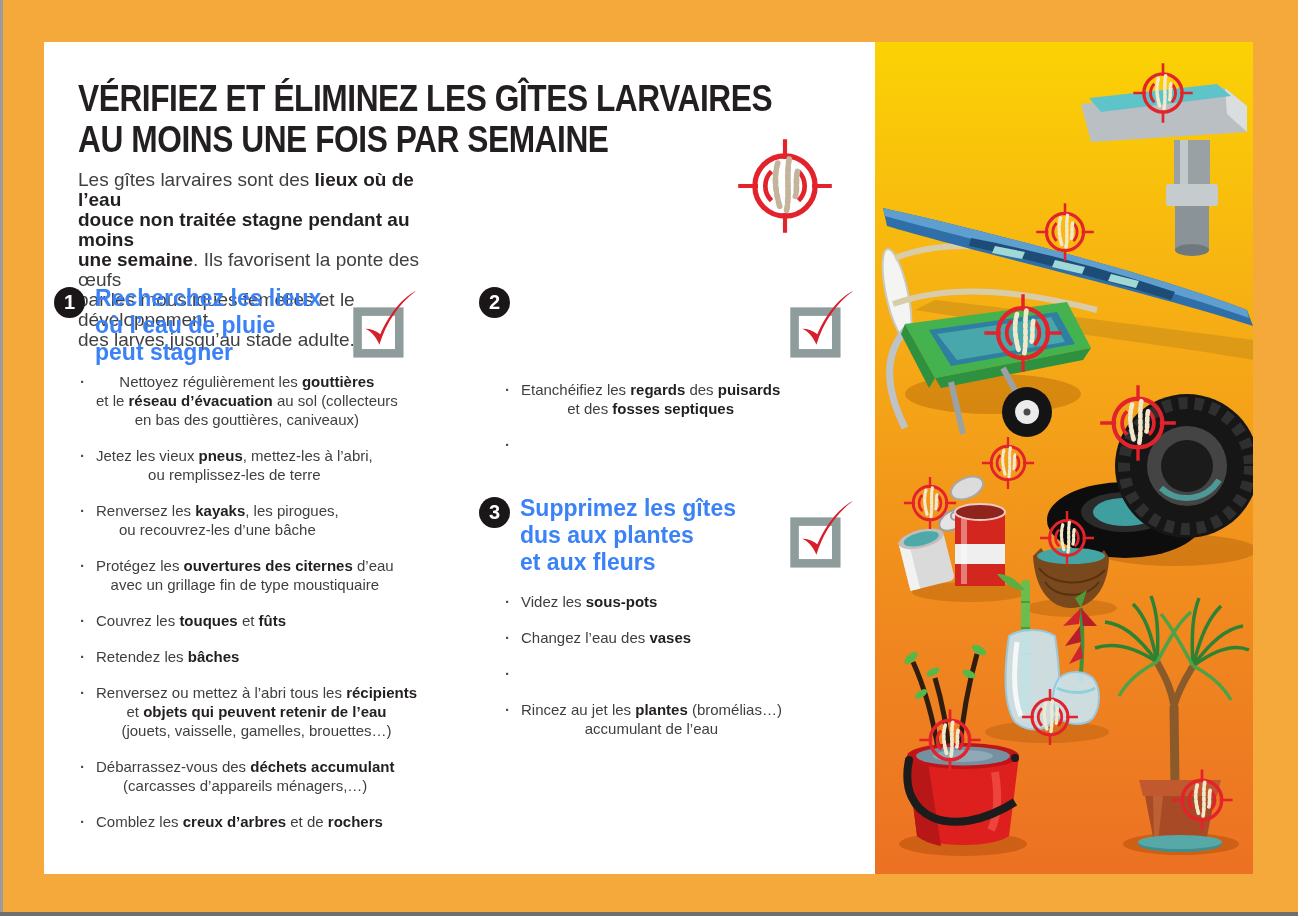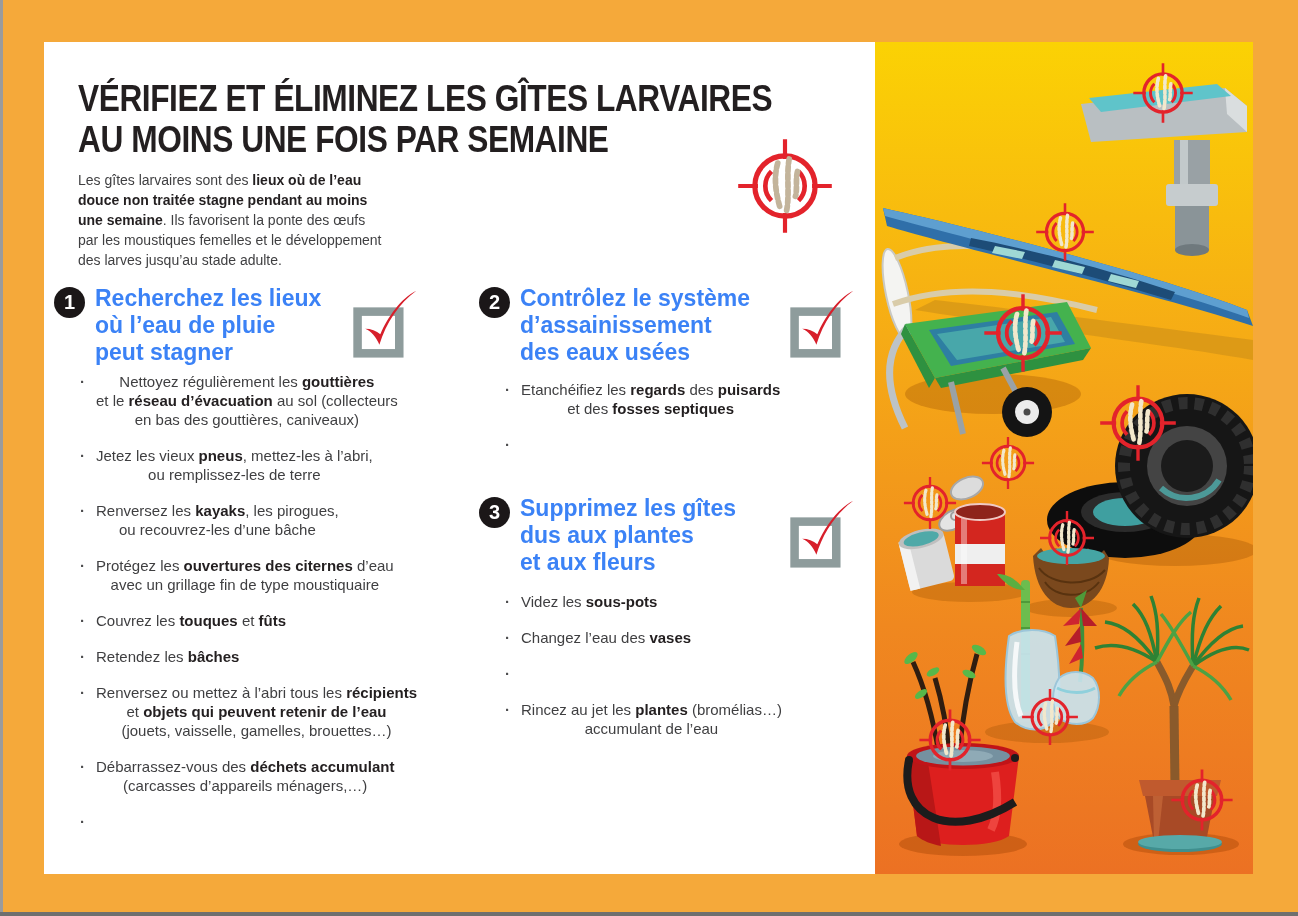--- a/index.html
+++ b/index.html
@@ -7,21 +7,21 @@
          font-family:"Liberation Sans","DejaVu Sans",sans-serif;}
   .edge-left{position:absolute;left:0;top:0;width:3px;height:916px;background:#9B9B9B;}
   .edge-bottom{position:absolute;left:0;bottom:0;width:1298px;height:4px;background:#6F6F6F;}
   .content{position:absolute;left:44px;top:42px;width:1209px;height:832px;background:#FFFFFF;}
 
   .poster-title{position:absolute;left:34px;top:36px;margin:0;color:#231F20;font-weight:700;
     font-size:36px;line-height:41px;white-space:pre-line;letter-spacing:-0.5px;
     transform:scaleX(0.88);transform-origin:left top;}
   .header-target{position:absolute;left:689px;top:92px;width:104px;height:104px;}
 
-  .intro{position:absolute;left:34px;top:128px;width:360px;margin:0;font-size:14px;
+  .intro{position:absolute;left:34px;top:128px;width:360px;margin:0;font-size:19px;
     line-height:20px;color:#3F3F41;white-space:pre-line;}
   .b{font-weight:700;color:#231F20;}
 
   .section{position:absolute;}
   .badge{position:absolute;left:0;top:2px;width:31px;height:31px;border-radius:50%;
     background:#1B1718;color:#FFFFFF;font-weight:700;font-size:20px;
     display:flex;align-items:center;justify-content:center;}
   .sec-title{position:absolute;left:41px;top:0;margin:0;font-size:23px;line-height:27px;
     color:#3b82f6;font-weight:700;white-space:pre-line;}
   .checkbox{position:absolute;width:72px;height:72px;}
@@ -122,29 +122,27 @@
 et </span><span class="b">objets qui peuvent retenir de l’eau</span><span>
 (jouets, vaisselle, gamelles, brouettes…)</span></span>
           </li>
         <li>
             <span class="dot">·</span>
             <span class="txt"><span>Débarrassez-vous des </span><span class="b">déchets accumulant</span><span>
 (carcasses d’appareils ménagers,…)</span></span>
           </li>
         <li>
             <span class="dot">·</span>
+            <span class="txt"><span>Comblez les </span><span class="b">creux d’arbres</span><span> et de </span><span class="b">rochers</span></span>
           </li>
       </ul>
     </div>
 
     <div class="section s2" style="left:435px;top:243px;width:396px;height:205px">
       <div class="badge">2</div>
-      <h2 class="sec-title">Contrôlez le système
-d’assainissement
-des eaux usées</h2>
       <svg class="checkbox" viewBox="0 0 76 76">
           <use href="#checkbox-sym"></use>
         </svg>
       <ul class="items">
         <li>
             <span class="dot">·</span>
             <span class="txt"><span>Etanchéifiez les </span><span class="b">regards</span><span> des </span><span class="b">puisards</span><span>
 et des </span><span class="b">fosses septiques</span></span>
           </li>
         <li>

